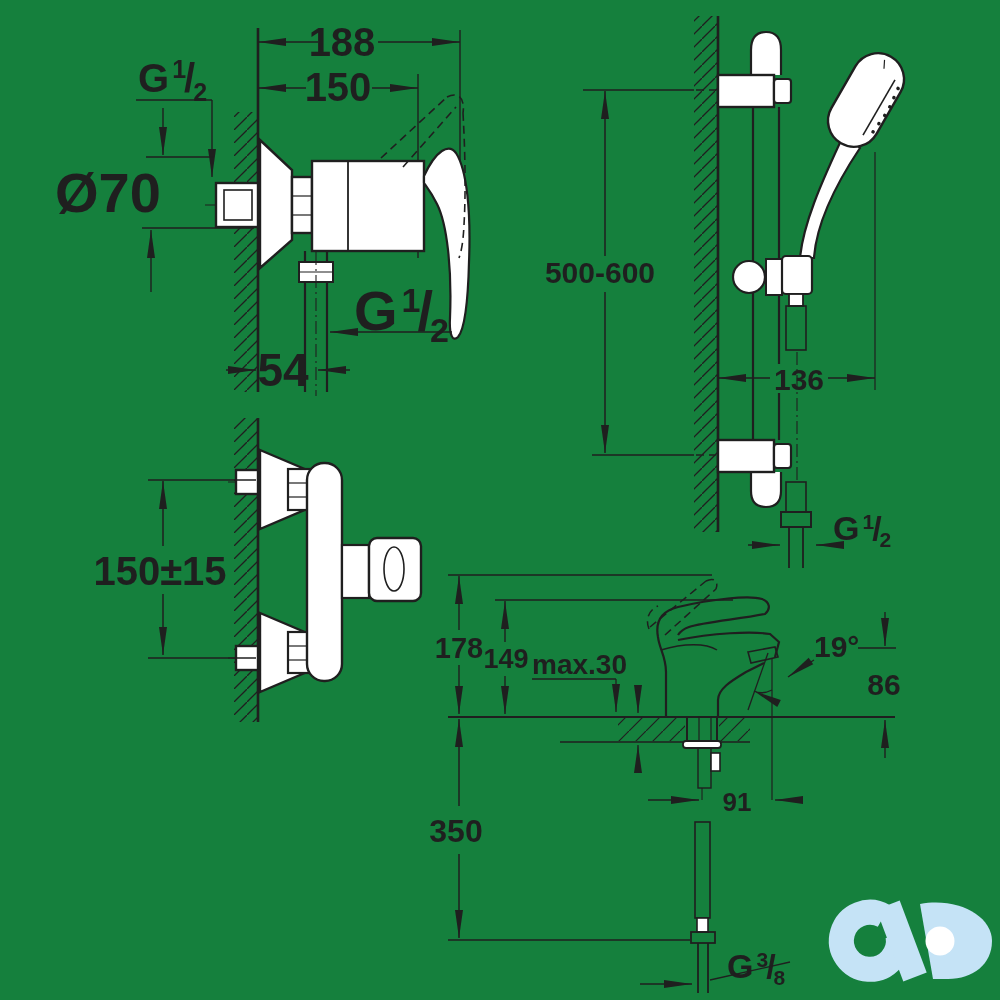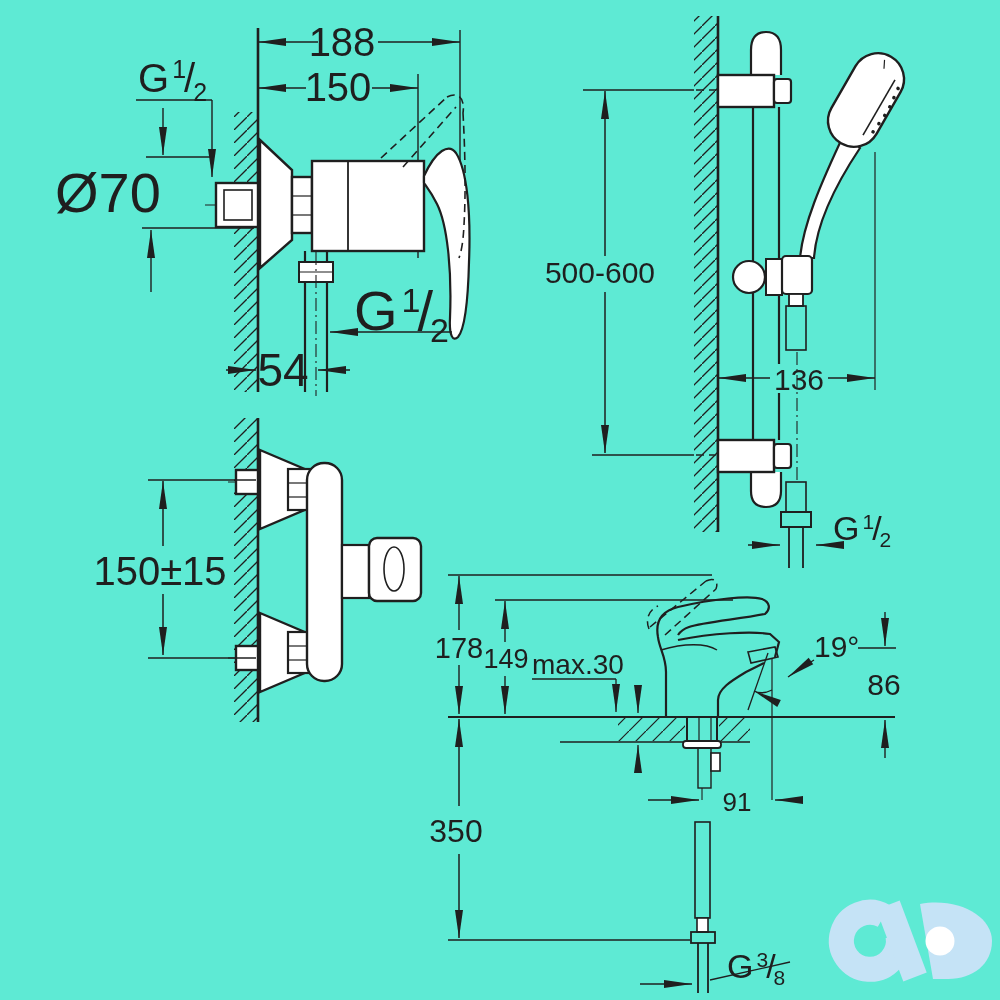--- a/index.html
+++ b/index.html
@@ -1,17 +1,17 @@
 <!DOCTYPE html>
 <html><head>
 <meta charset="utf-8">
 <style>
   html,body{margin:0;padding:0;background:#fff;}
-  #stage{position:relative;width:1000px;height:1000px;background:#5eead4;overflow:hidden;
-         font-family:"Liberation Sans", sans-serif;}
+  #stage{position:relative;width:1000px;height:1000px;background:#15803d;overflow:hidden;
+         font-family:"Liberation Sans", sans-serif;font-weight:bold;}
   svg{position:absolute;left:0;top:0;}
   svg text{fill:#1f1f1f;font-family:"Liberation Sans", sans-serif;}
   .ln{stroke:#1f1f1f;fill:none;}
   .w26{stroke-width:2.6}.w24{stroke-width:2.4}.w22{stroke-width:2.2}.w20{stroke-width:2}
   .w18{stroke-width:1.8}.w16{stroke-width:1.6}.w15{stroke-width:1.5}.w14{stroke-width:1.4}
   .w13{stroke-width:1.3}.w12{stroke-width:1.2}
   .white{fill:#ffffff;}
   .dash{stroke-dasharray:8 5;}
   .dashdot{stroke-dasharray:13 4 2 4;stroke-width:1.1;}
 </style>

